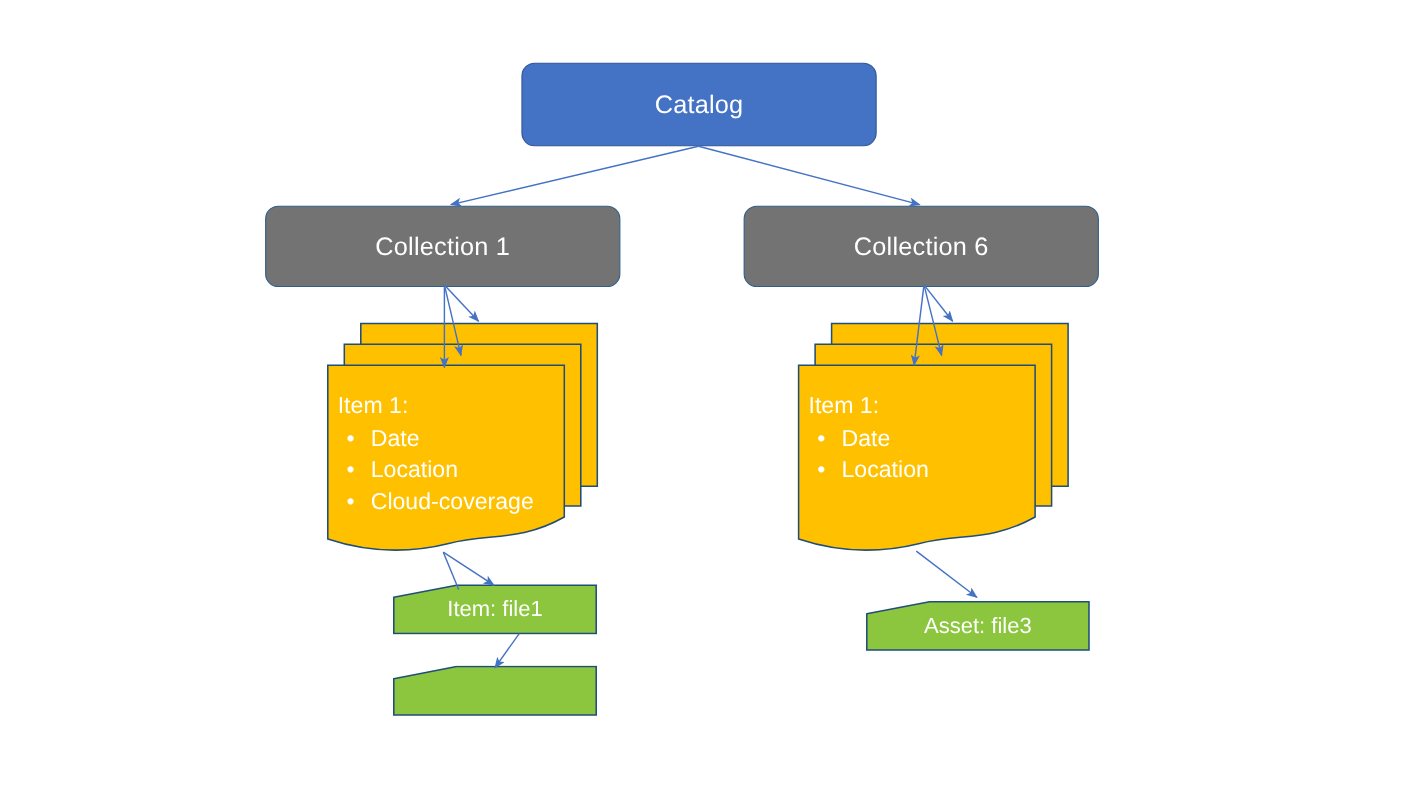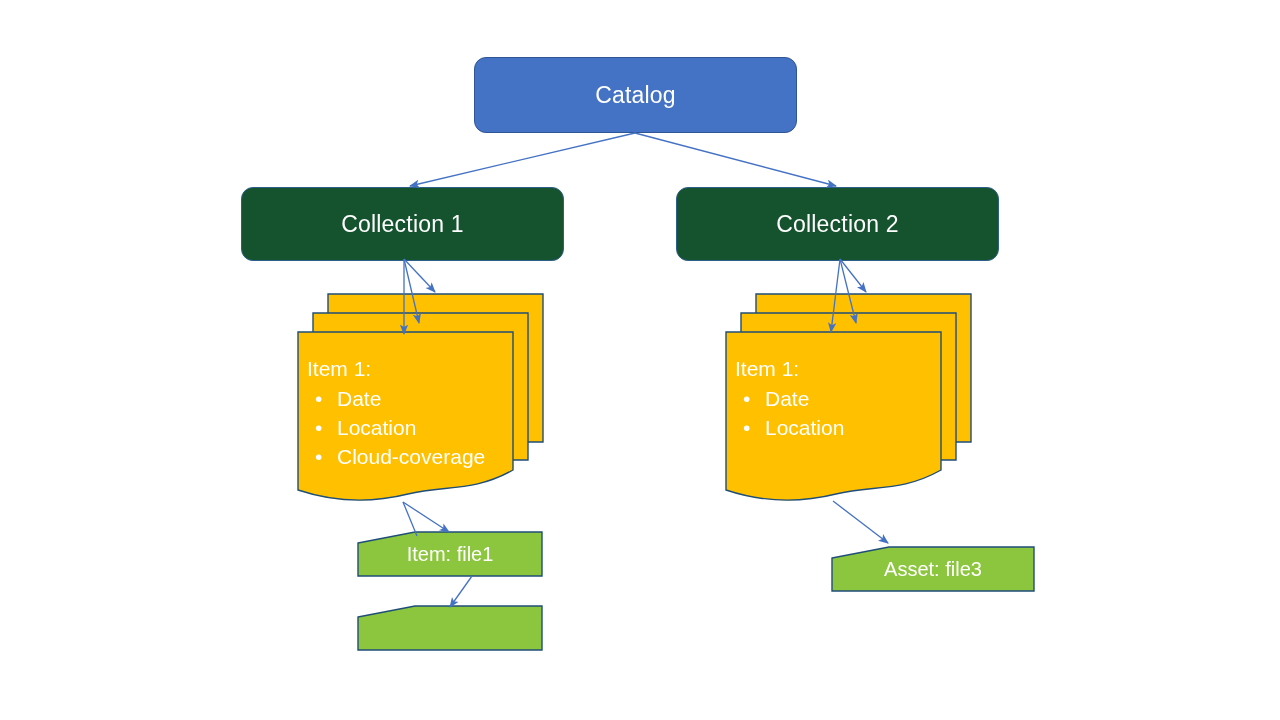--- a/index.html
+++ b/index.html
@@ -26,21 +26,21 @@
     z-index:5;
   }
   .node-catalog{
     left:474px;top:57px;width:323px;height:76px;
     background:#4472C4;
     border:1px solid #2F5597;
     font-size:23px;
   }
   .node-collection{
     width:323px;height:74px;
-    background:#14532d;
+    background:#737373;
     border:1px solid #2E5F8A;
     font-size:23px;
   }
   #collection-1{left:241px;top:187px;}
   #collection-2{left:676px;top:187px;}
 
   
   .doc-stack{position:absolute;z-index:4;}
   .doc-svg{display:block;}
   .doc-text{
@@ -69,21 +69,21 @@
     position:absolute;
     width:100%;
     text-align:center;
     color:#ffffff;
     font-size:20px;
     white-space:nowrap;
     pointer-events:none;
   }
   #asset-file1{left:357px;top:531px;}
   #asset-file2{left:357px;top:605px;}
-  #asset-file3{left:787px;top:546px;margin-left:44px;}
+  #asset-file3{left:787px;top:546px;}
 
   
   #arrow-layer{position:absolute;left:0;top:0;width:1280px;height:720px;z-index:6;}
 </style>
 </head>
 <body>
 
 <div id="stage">
 
   <svg id="arrow-layer" viewBox="0 0 1280 720" width="1280" height="720" xmlns="http://www.w3.org/2000/svg">
@@ -115,21 +115,21 @@
 
   <div class="node node-catalog">
     <span>Catalog</span>
   </div>
 
   <div id="collection-1" class="node node-collection">
     <span>Collection 1</span>
   </div>
 
   <div id="collection-2" class="node node-collection">
-    <span>Collection 2</span>
+    <span>Collection 6</span>
   </div>
 
   <div id="item-stack-1" class="doc-stack">
     <svg class="doc-svg" width="250" height="212" viewBox="0 0 250 212" xmlns="http://www.w3.org/2000/svg">
 
       <path d="M32,2 L247,2 L247,150 L32,150 Z" fill="#FFC000" stroke="#1F4E79" stroke-width="1.4"></path>
 
       <path d="M17,21 L232,21 L232,168 L17,168 Z" fill="#FFC000" stroke="#1F4E79" stroke-width="1.4"></path>
 
       <path d="M2,40 L217,40 L217,178 C178,200 150,193 112,202 C80,210 44,212 2,198 Z" fill="#FFC000" stroke="#1F4E79" stroke-width="1.4"></path>

